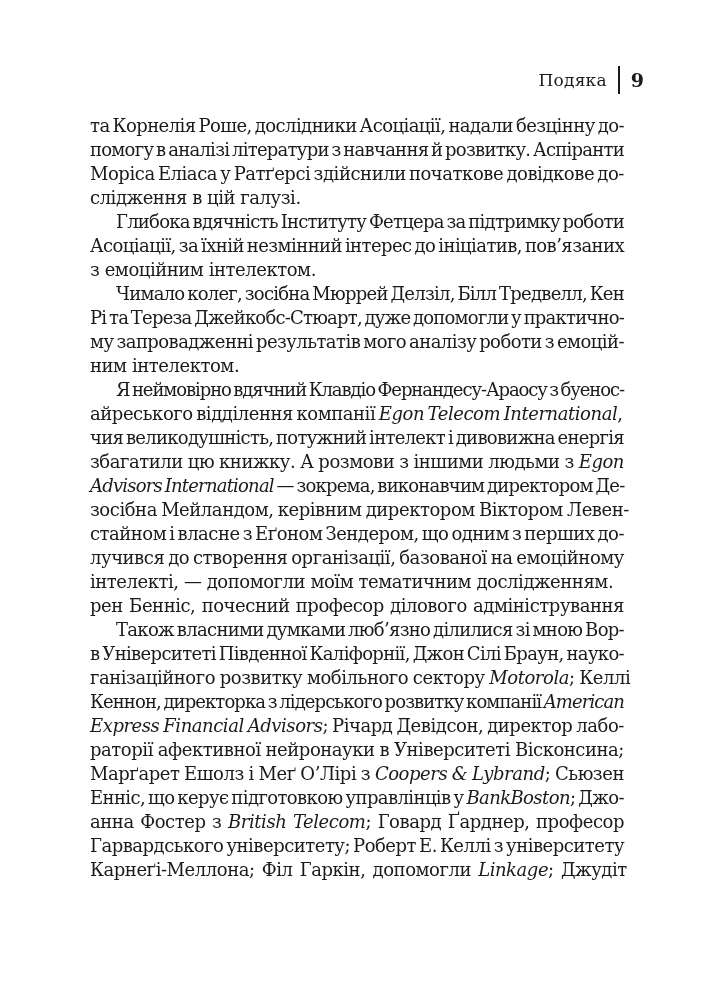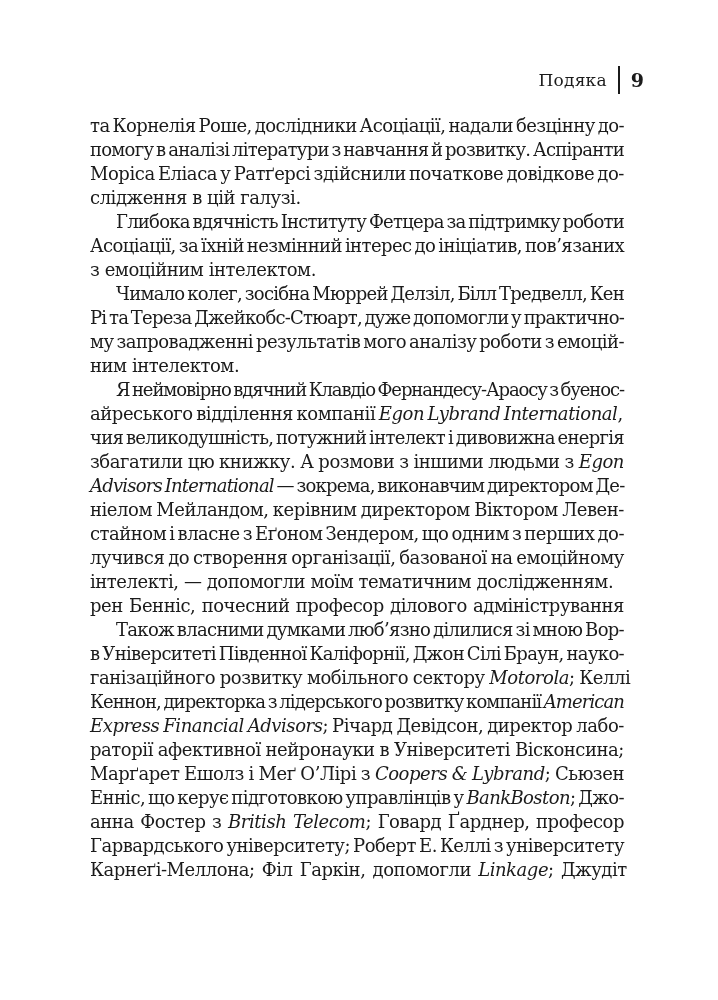--- a/index.html
+++ b/index.html
@@ -82,25 +82,25 @@
         <div class="line left"><span class="runs"><span class="run">з емоційним інтелектом.</span></span></div>
       </div>
       <div class="paragraph">
         <div class="line indent" style="letter-spacing: -0.750398px; word-spacing: -2.2px;"><span class="runs"><span class="run">Чимало колег, зосібна Мюррей Делзіл, Білл Тредвелл, Кен</span></span></div>
         <div class="line" style="letter-spacing: -0.79057px; word-spacing: -2.2px;"><span class="runs"><span class="run">Рі та Тереза Джейкобс-Стюарт, дуже допомогли у практично-</span></span></div>
         <div class="line" style="letter-spacing: -0.556789px; word-spacing: -2.2px;"><span class="runs"><span class="run">му запровадженні результатів мого аналізу роботи з емоцій-</span></span></div>
         <div class="line left"><span class="runs"><span class="run">ним інтелектом.</span></span></div>
       </div>
       <div class="paragraph">
         <div class="line indent" style="letter-spacing: -1.0784px; word-spacing: -2.2px;"><span class="runs"><span class="run">Я неймовірно вдячний Клавдіо Фернандесу-Араосу з буенос-</span></span></div>
-        <div class="line" style="word-spacing: -1.72188px;"><span class="runs"><span class="run">айреського відділення компанії </span><i class="run">Egon Lybrand International</i><span class="run">,</span></span></div>
+        <div class="line" style="word-spacing: -1.72188px;"><span class="runs"><span class="run">айреського відділення компанії </span><i class="run">Egon Telecom International</i><span class="run">,</span></span></div>
         <div class="line" style="letter-spacing: -0.71239px; word-spacing: -2.2px;"><span class="runs"><span class="run">чия великодушність, потужний інтелект і дивовижна енергія</span></span></div>
         <div class="line" style="word-spacing: -0.352431px;"><span class="runs"><span class="run">збагатили цю книжку. А розмови з іншими людьми з </span><i class="run">Egon</i></span></div>
         <div class="line" style="letter-spacing: -0.797037px; word-spacing: -2.2px;"><span class="runs"><i class="run">Advisors International</i><span class="run"> — зокрема, виконавчим директором Де-</span></span></div>
-        <div class="line" style="word-spacing: -1.04688px;"><span class="runs"><span class="run">ніелом Мейландом, керівним директором Віктором Левен-</span></span></div>
+        <div class="line" style="word-spacing: -1.04688px;"><span class="runs"><span class="run">зосібна Мейландом, керівним директором Віктором Левен-</span></span></div>
         <div class="line" style="letter-spacing: -0.487829px; word-spacing: -2.2px;"><span class="runs"><span class="run">стайном і власне з Еґоном Зендером, що одним з перших до-</span></span></div>
         <div class="line" style="word-spacing: -1.48698px;"><span class="runs"><span class="run">лучився до створення організації, базованої на емоційному</span></span></div>
         <div class="line left"><span class="runs"><span class="run">інтелекті, — допомогли моїм тематичним дослідженням.</span></span></div>
       </div>
       <div class="paragraph">
         <div class="line" style="word-spacing: 1.00625px;"><span class="runs"><span class="run">рен Бенніс, почесний професор ділового адміністрування</span></span></div>
         <div class="line indent" style="letter-spacing: -0.690979px; word-spacing: -2.2px;"><span class="runs"><span class="run">Також власними думками люб’язно ділилися зі мною Вор-</span></span></div>
         <div class="line" style="letter-spacing: -0.662344px; word-spacing: -2.2px;"><span class="runs"><span class="run">в Університеті Південної Каліфорнії, Джон Сілі Браун, науко-</span></span></div>
         <div class="line" style="word-spacing: -0.590625px;"><span class="runs"><span class="run">ганізаційного розвитку мобільного сектору </span><i class="run">Motorola</i><span class="run">; Келлі</span></span></div>
         <div class="line" style="letter-spacing: -0.906886px; word-spacing: -2.2px;"><span class="runs"><span class="run">Кеннон, директорка з лідерського розвитку компанії </span><i class="run">American</i></span></div>

